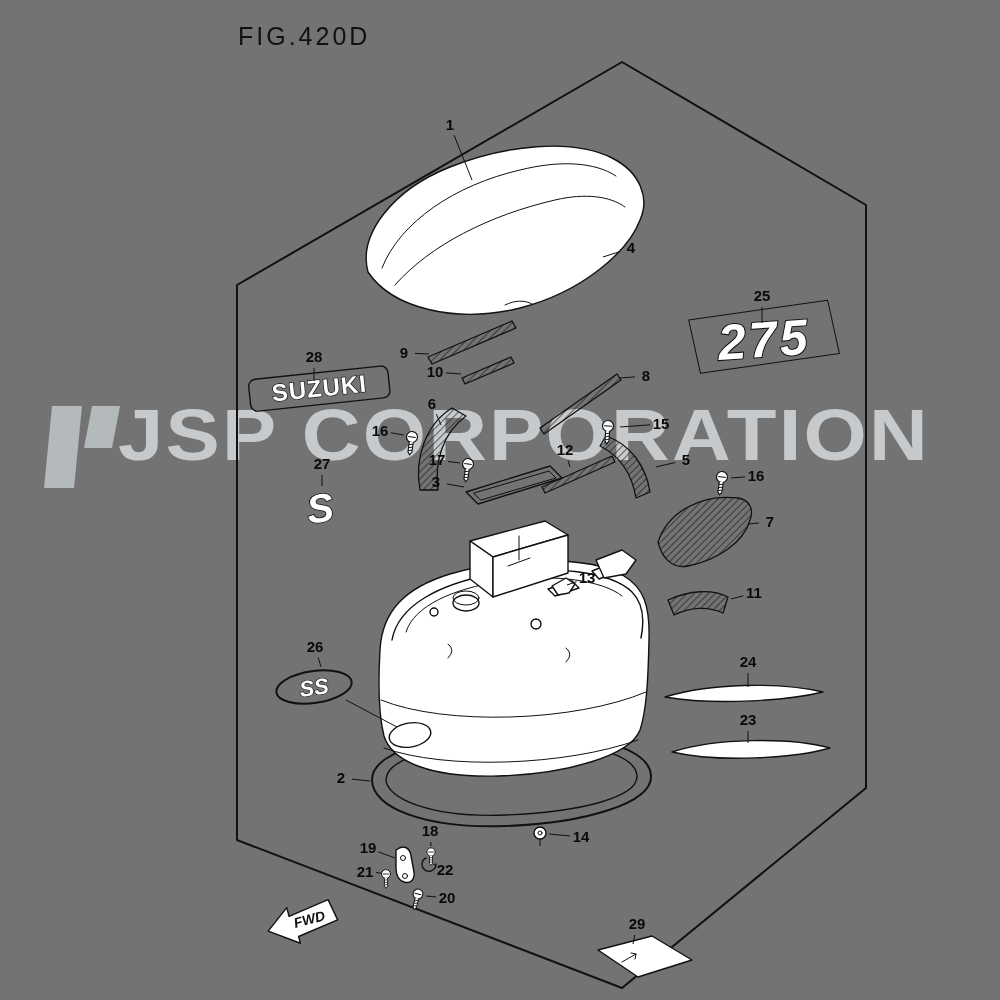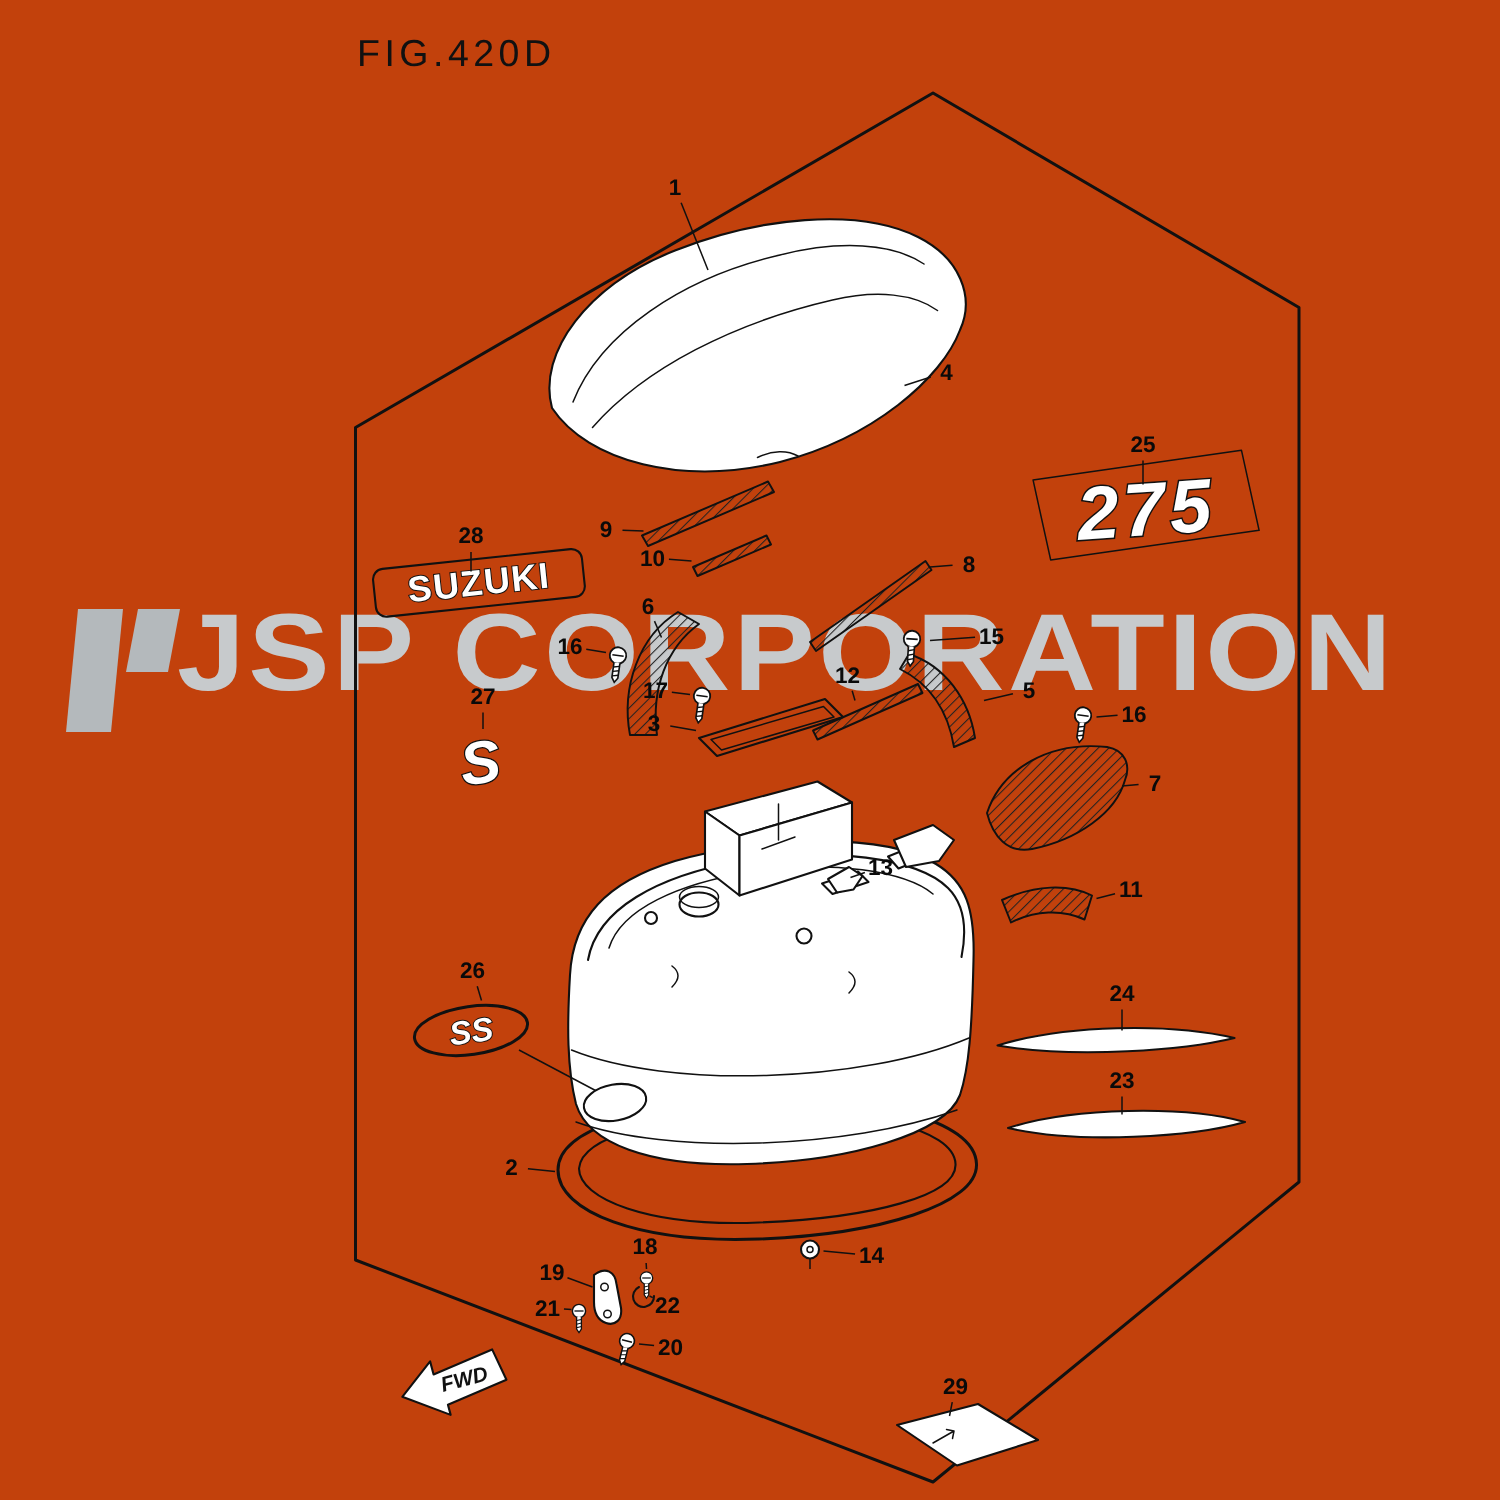--- a/index.html
+++ b/index.html
@@ -1,16 +1,16 @@
 <!DOCTYPE html>
 <html><head>
 <meta charset="utf-8">
 <style>
   html,body{margin:0;padding:0;background:#fff;}
-  .page{position:relative;width:1000px;height:1000px;background:#c2410c;overflow:hidden;
+  .page{position:relative;width:1000px;height:1000px;background:#737373;overflow:hidden;
         font-family:"Liberation Sans",sans-serif;}
   .fig-title{position:absolute;left:238px;top:22px;font-size:25px;letter-spacing:3px;color:#111;}
   svg{position:absolute;left:0;top:0;}
   .ln{fill:none;stroke:#111;stroke-width:1.4;stroke-linejoin:round;stroke-linecap:round;}
   .lnf{fill:#fff;stroke:#111;stroke-width:1.4;stroke-linejoin:round;}
   .thin{stroke-width:1;}
   .thick{stroke-width:2;}
   .hatched{fill:url(#hatch);stroke:#111;stroke-width:1.3;stroke-linejoin:round;}
   .callout{font-family:"Liberation Sans",sans-serif;font-size:15px;font-weight:700;fill:#0a0a0a;text-anchor:middle;}
   .leader{stroke:#111;stroke-width:1;}

